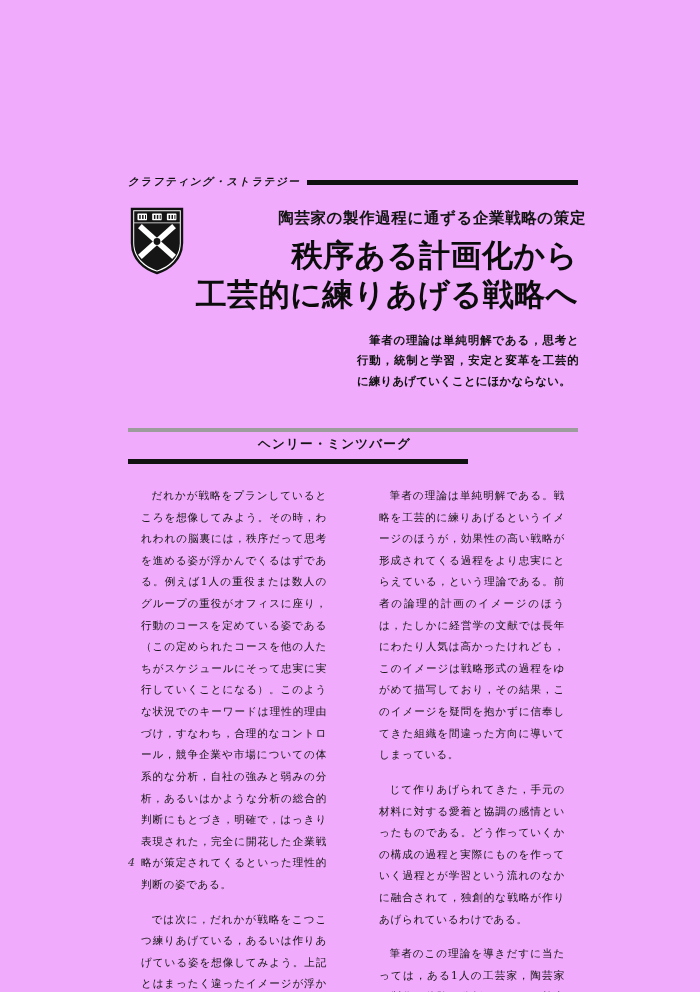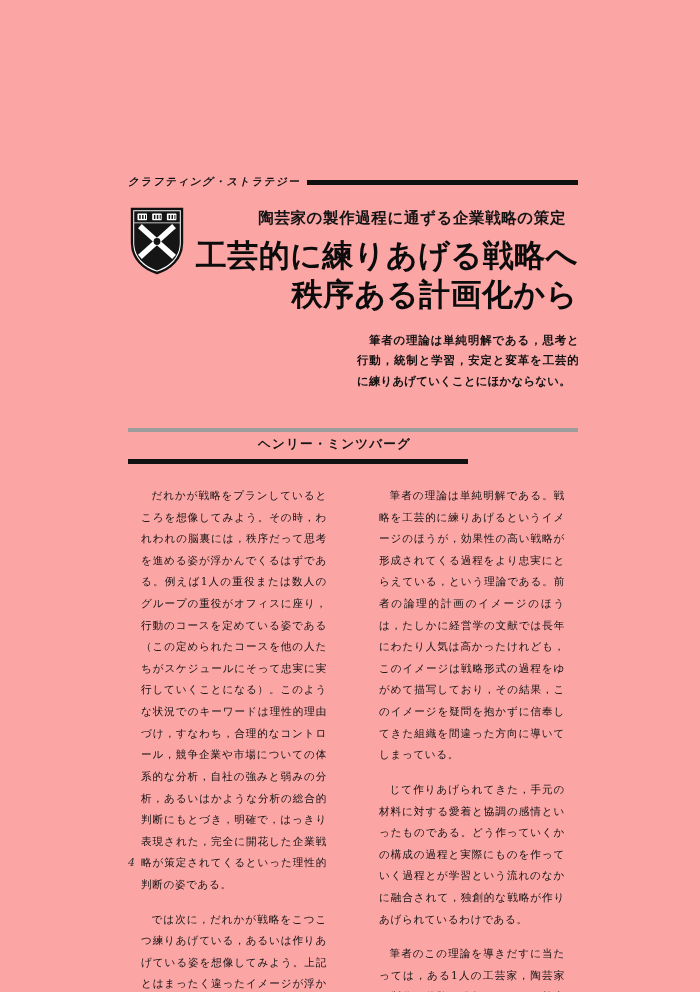--- a/index.html
+++ b/index.html
@@ -11,21 +11,21 @@
   body {
     font-family: "Liberation Serif", "DejaVu Serif", serif;
     color: #111111;
     -webkit-font-smoothing: antialiased;
   }
 
   #page {
     position: relative;
     width: 700px;
     height: 992px;
-    background: #fca5a5;
+    background: #f0abfc;
     overflow: hidden;
     box-sizing: border-box;
   }
 
   
   .runhead-row {
     position: absolute;
     left: 128px;
     top: 175px;
     width: 450px;
@@ -54,21 +54,21 @@
     left: 130px;
     top: 207px;
     width: 54px;
     height: 68px;
   }
   .crest svg { display: block; }
 
   
   .kicker {
     position: absolute;
-    left: 168px;
+    left: 188px;
     top: 208px;
     width: 398px;
     text-align: right;
     font-family: "DejaVu Serif", "Liberation Serif", serif;
     font-weight: 700;
     font-size: 15.5px;
     letter-spacing: 0.6px;
     color: #141414;
     white-space: nowrap;
   }
@@ -205,22 +205,22 @@
       </g>
       <g fill="#151515">
         <circle cx="27" cy="34.5" r="3.4"></circle>
       </g>
     </svg>
   </div>
 
   <div class="kicker">陶芸家の製作過程に通ずる企業戦略の策定</div>
 
   <div class="title-block">
+    <div class="title-line">秩序ある計画化から</div>
     <div class="title-line">工芸的に練りあげる戦略へ</div>
-    <div class="title-line">秩序ある計画化から</div>
   </div>
 
   <div class="lead">筆者の理論は単純明解である，思考と行動，統制と学習，安定と変革を工芸的に練りあげていくことにほかならない。</div>
 
   <div class="rule-gray"></div>
   <div class="byline">ヘンリー・ミンツバーグ</div>
   <div class="rule-black"></div>
 
   <div class="columns">
     <div class="col">

